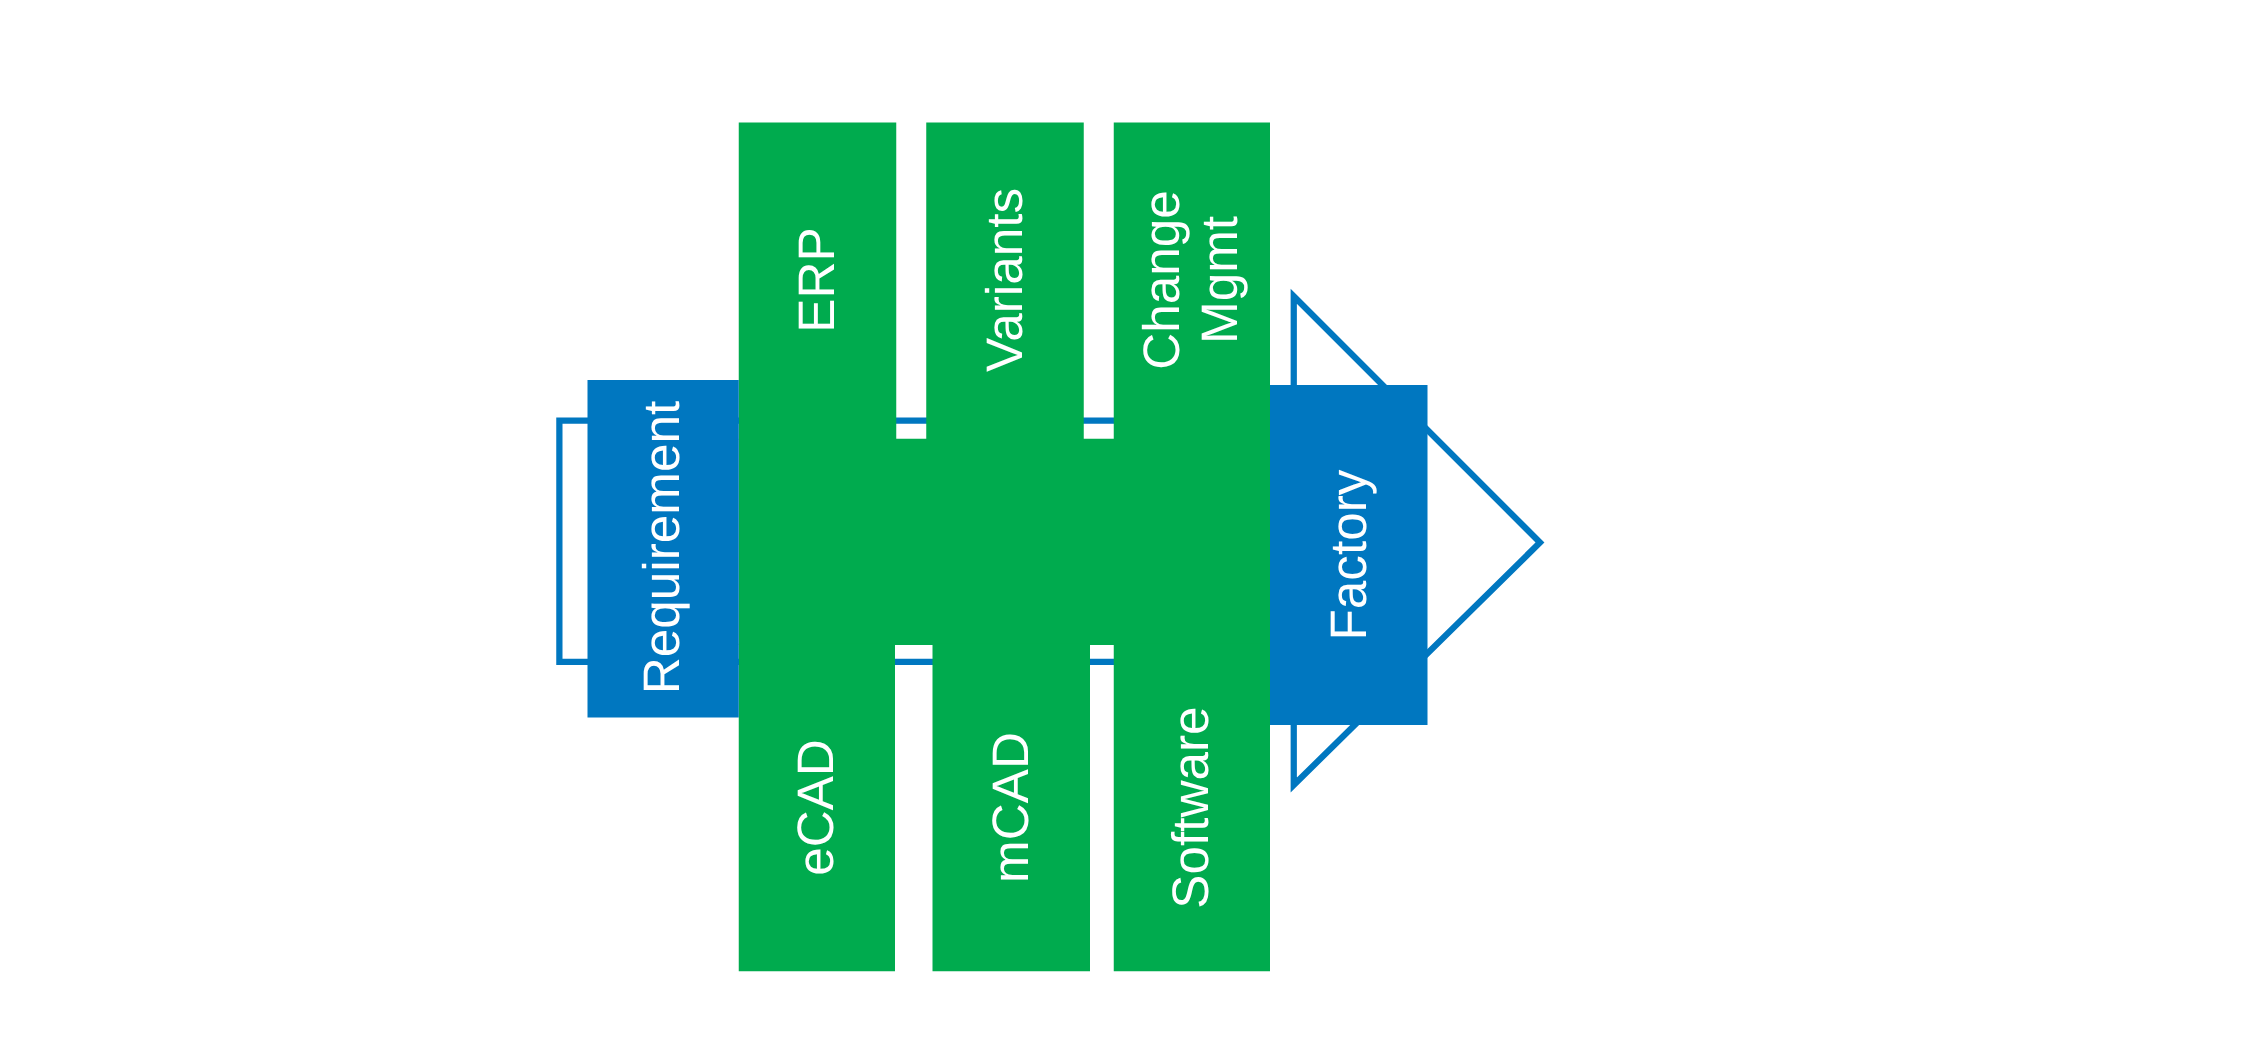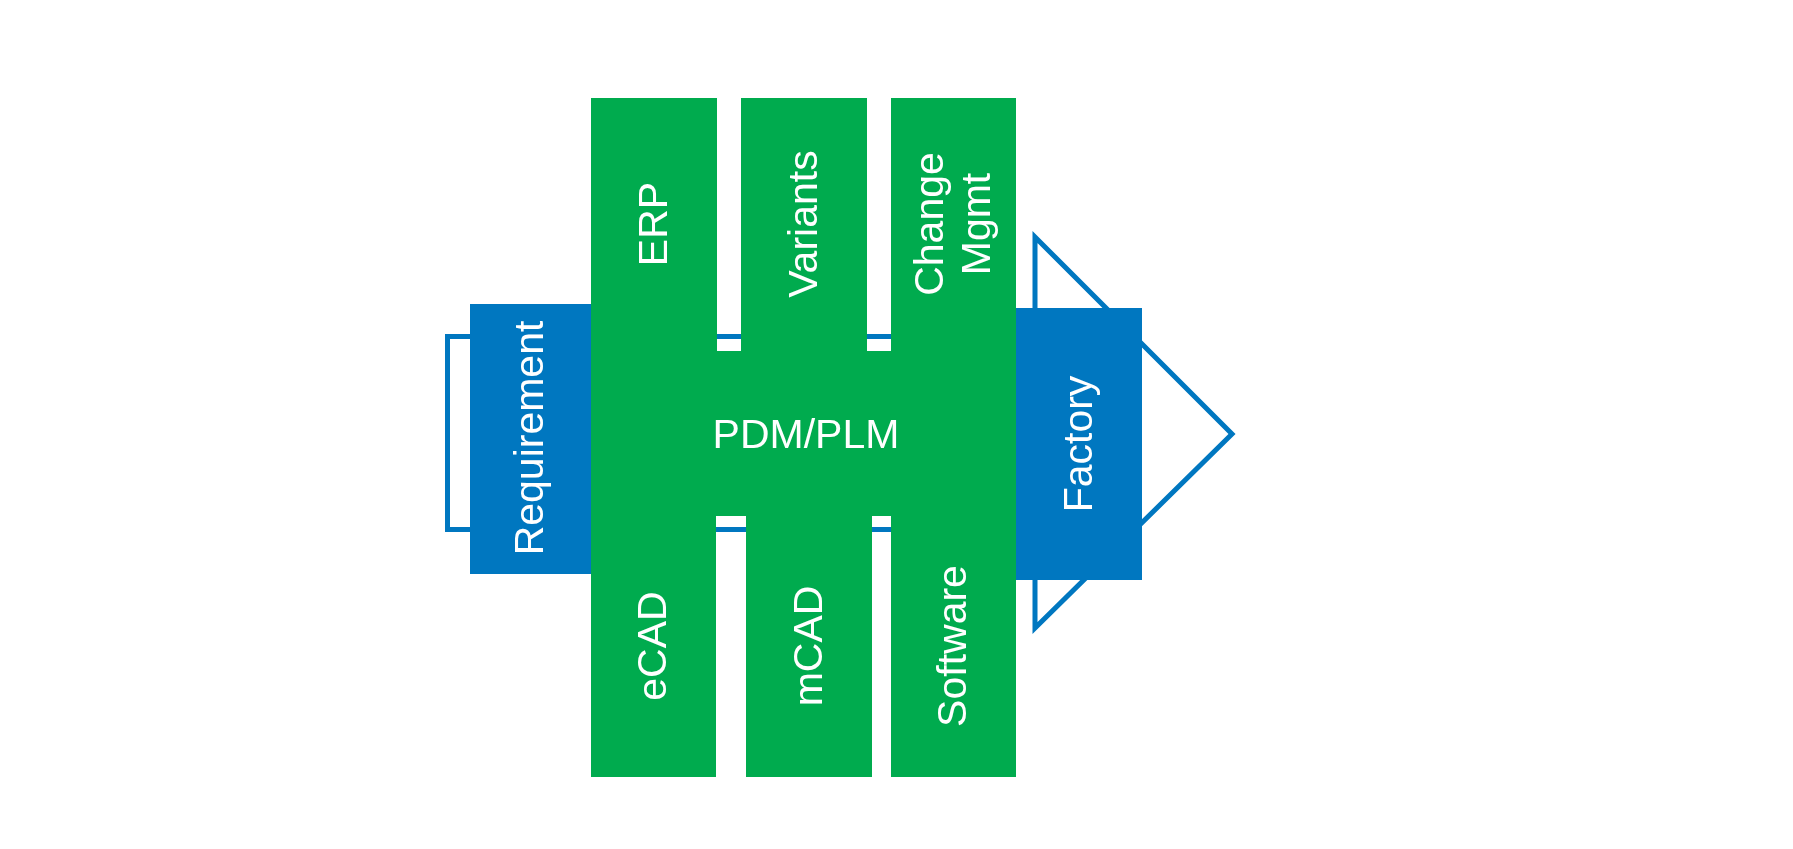--- a/index.html
+++ b/index.html
@@ -82,21 +82,20 @@
 
   <div class="lbl v" style="left:530px; top:438px;">Requirement</div>
 
   <div class="lbl v" style="left:654px; top:224px;">ERP</div>
   <div class="lbl v" style="left:804px; top:224px;">Variants</div>
   <div class="lbl v" style="left:953px; top:224px;">
     <div>Change</div>
     <div>Mgmt</div>
   </div>
 
-  <div class="lbl h" style="left:806px; top:435px;">PDM/PLM</div>
 
   <div class="lbl v" style="left:653px; top:646px;">eCAD</div>
   <div class="lbl v" style="left:809px; top:646px;">mCAD</div>
   <div class="lbl v" style="left:953px; top:646px;">Software</div>
 
   <div class="lbl v" style="left:1079px; top:444px;">Factory</div>
 
 </div>
 
 </body></html>

